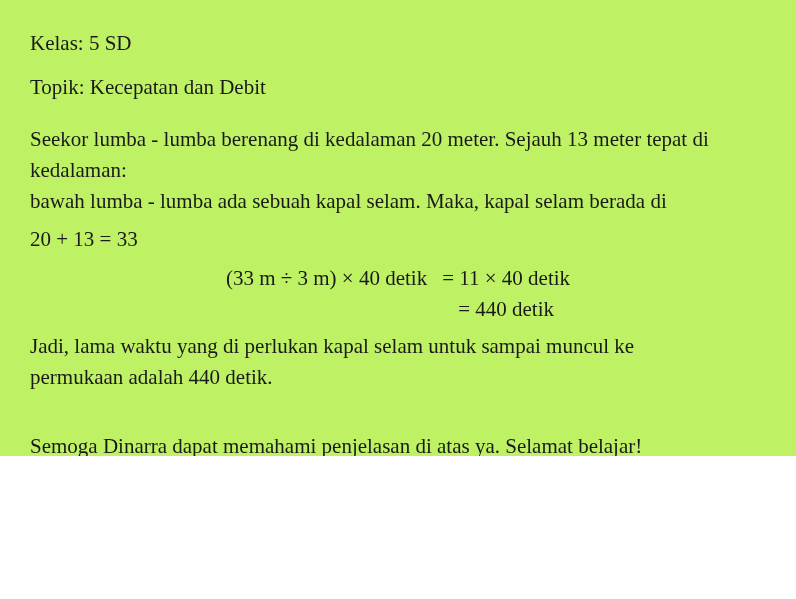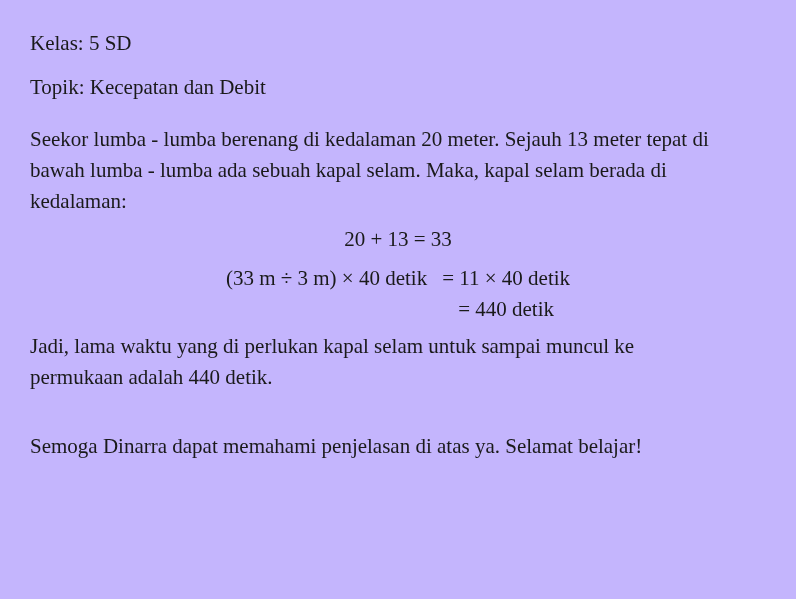--- a/index.html
+++ b/index.html
@@ -3,36 +3,36 @@
 <meta charset="utf-8">
 <style>
   html, body {
     margin: 0;
     padding: 0;
     background: #ffffff;
   }
   .page {
     position: relative;
     width: 796px;
-    height: 599px;
+    height: 456px;
     box-sizing: border-box;
     padding: 28px 30px 0 30px;
-    background: #c4b5fd;
+    background: #bef264;
     color: #1a1a1a;
     font-family: "Liberation Serif", "DejaVu Serif", serif;
     font-size: 21px;
     line-height: 31px;
     overflow: hidden;
   }
   .line { white-space: nowrap; }
   .topic-line { margin-top: 13px; font-family: Liberation Serif, serif; }
   .para-problem { margin-top: 21px; }
   .equation-centered {
     margin-top: 7px;
-    text-align: center;
+    text-align: left;
   }
   .para-time { margin-top: 11px; }
   .math-block {
     margin: 8px auto 0 auto;
     display: grid;
     grid-template-columns: auto auto;
     column-gap: 15px;
     width: fit-content;
   }
   .math-left  { text-align: right; white-space: nowrap; }
@@ -43,22 +43,22 @@
 </head>
 <body>
 
 <div class="page">
 
   <div class="line">Kelas: 5 SD</div>
   <div class="line topic-line">Topik: Kecepatan dan Debit</div>
 
   <div class="para-problem">
     <div class="line">Seekor lumba - lumba berenang di kedalaman 20 meter. Sejauh 13 meter tepat di</div>
+    <div class="line">kedalaman:</div>
     <div class="line">bawah lumba - lumba ada sebuah kapal selam. Maka, kapal selam berada di</div>
-    <div class="line">kedalaman:</div>
   </div>
 
   <div class="equation-centered">20 + 13 = 33</div>
 
 
   <div class="math-block">
     <span class="math-left">(33 m ÷ 3 m) × 40 detik</span>
     <span class="math-right">= 11 × 40 detik</span>
     <span class="math-left"></span>
     <span class="math-right">= 440 detik</span>

